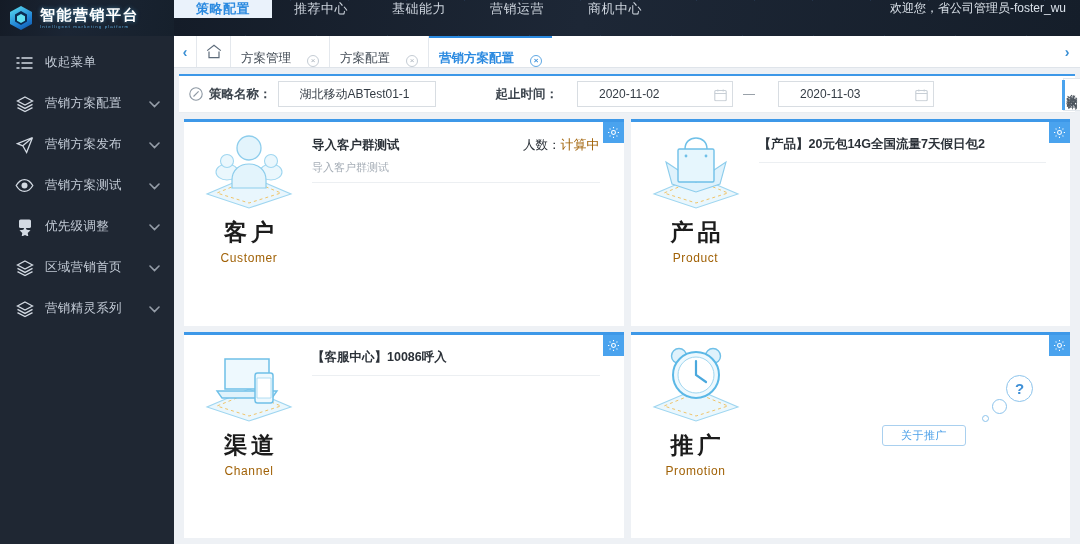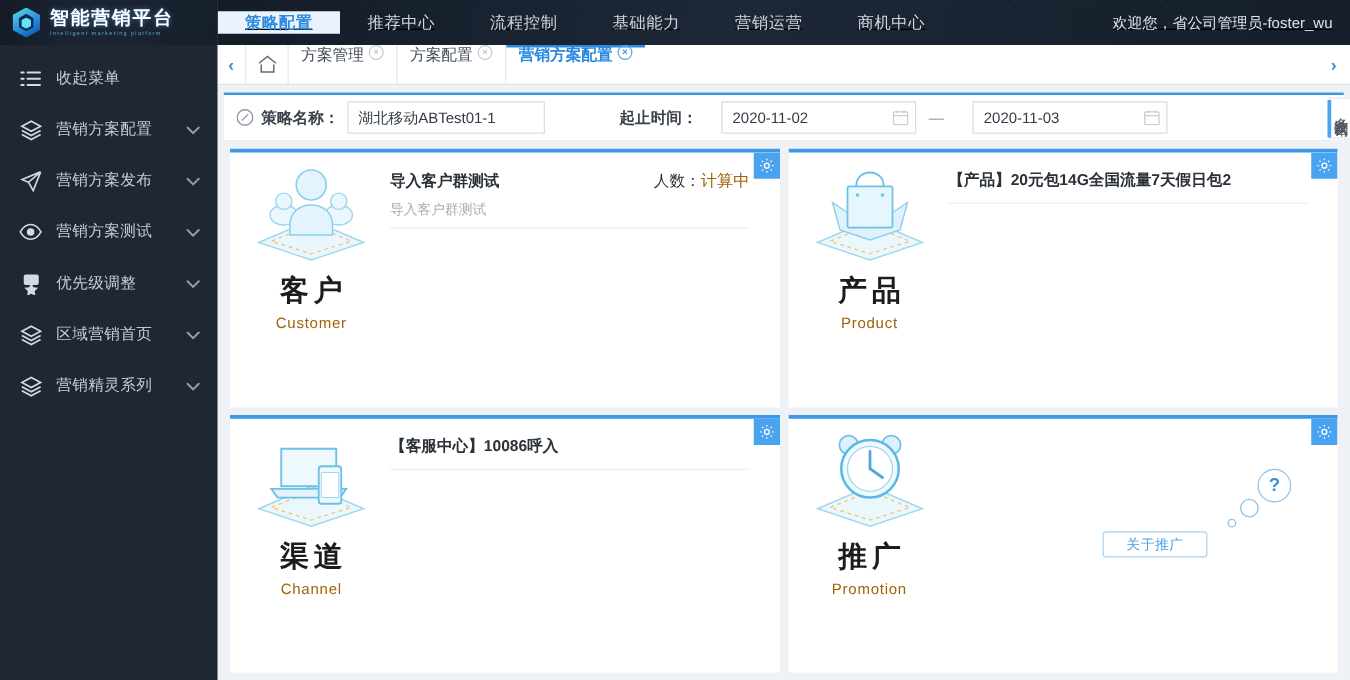--- a/index.html
+++ b/index.html
@@ -86,23 +86,22 @@
 
   
   .topnav {
     height: 36px; flex: 0 0 36px;
     background: #192230;
     background-image:
       linear-gradient(115deg, rgba(70,110,160,.22) 1px, transparent 1px),
       linear-gradient(65deg, rgba(70,110,160,.18) 1px, transparent 1px),
       linear-gradient(100deg,#141c28 0%,#1d2736 45%,#151e2a 100%);
     background-size: 58px 36px, 71px 36px, 100% 100%;
-    display: flex; align-items: center;
-    position: relative;
-    text-decoration: underline;
+    display: flex; align-items: flex-start;
+    position: relative;
   }
   .topnav-tab {
     padding: 0 22px;
     display:flex; align-items:center; justify-content:center;
     color: #ced5de; font-size: 13px; white-space: nowrap;
     cursor: pointer; letter-spacing: .5px;
   }
   .topnav-tab.active {
     background: #eaf2fb;
     color: #2b8ae0;
@@ -130,21 +129,21 @@
     cursor:pointer;
   }
   .crumb-arrow.right { margin-left:auto; width: 26px; flex:0 0 26px; }
   .crumb-home {
     width: 34px; flex:0 0 34px;
     display:flex;align-items:center;justify-content:center;
     border-left: 1px solid #e4e8ed;
     color:#5d6b7a; cursor:pointer;
   }
   .crumb-tab {
-    display:flex;align-items:flex-start; gap:4px;
+    display:flex;align-items:flex-end; gap:16px;
     padding: 0 10px;
     border-left: 1px solid #e4e8ed;
     font-size: 12.5px; color:#444d57; white-space: nowrap;
     cursor:pointer; position: relative;
   }
   .crumb-tab:last-of-type { border-right: 1px solid #e4e8ed; }
   .crumb-tab.active {
     color:#2b8ae0; font-weight:700;
     box-shadow: inset 0 2px 0 0 #2b8ae0;
   }
@@ -182,21 +181,21 @@
     width:14px;height:14px;flex:0 0 14px;margin-right:6px;
     color:#8d98a3;
   }
   .tb-label {
     font-size: 12.5px; color: #3b434c; font-weight: 700;
     white-space: nowrap; margin-right: 6px;
   }
   .tb-input {
     height: 26px; border: 1px solid #d8dde2; background:#fff;
     font-size: 12px; color:#333b44;
-    padding: 0 8px; display:flex;align-items:center;
+    padding: 0 21px; display:flex;align-items:center;
     font-family: "Liberation Sans", sans-serif;
     outline: none;
   }
   #strategy-name-input { width: 158px; }
   .date-wrap { position: relative; display:inline-flex; }
   .date-wrap .tb-input { width: 156px; padding-right: 24px; margin-left: 13px; }
   .cal-ico {
     position:absolute; right:6px; top:50%; transform:translateY(-50%);
     width: 13px; height: 13px; color:#c7ced5; pointer-events:none;
   }
@@ -450,21 +449,20 @@
       </div>
 
     </nav>
   </aside>
 
   <div class="right">
 
     <div class="topnav">
       <div class="topnav-tab active">策略配置</div>
       <div class="topnav-tab">推荐中心</div>
-      <div class="topnav-tab">流程控制</div>
       <div class="topnav-tab">基础能力</div>
       <div class="topnav-tab">营销运营</div>
       <div class="topnav-tab">商机中心</div>
       <div class="welcome">欢迎您，省公司管理员-foster_wu</div>
     </div>
 
     <div class="crumbbar">
       <div class="crumb-arrow">‹</div>
       <div class="crumb-home">
         <svg width="16" height="15" viewBox="0 0 16 15" fill="none" stroke="currentColor" stroke-width="1.2">

